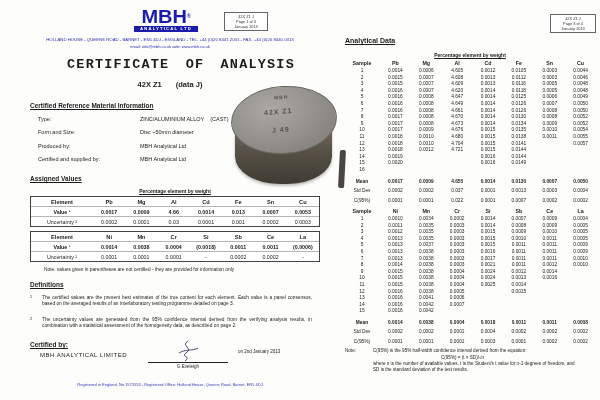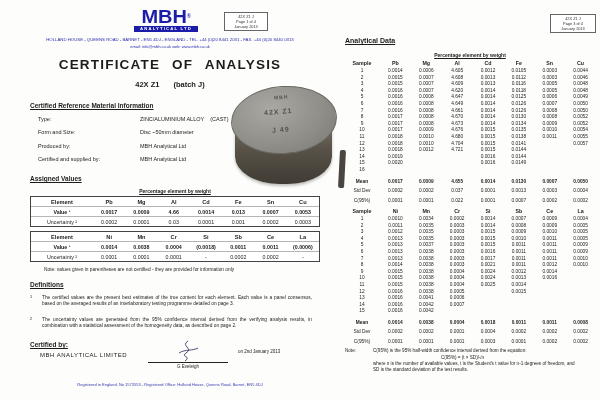--- a/index.html
+++ b/index.html
@@ -14,22 +14,22 @@
             font-family:"Liberation Sans",sans-serif;transform:scaleY(.95);}
   .logo-reg{font-size:5px;vertical-align:top;color:#1c1cab;}
   .logo-bar{margin-top:0;background:#1c1cab;color:#fff;font-size:4.2px;font-weight:700;
             letter-spacing:1.2px;line-height:6px;height:6px;}
   .addr1{position:absolute;left:10px;top:37px;width:320px;text-align:center;font-size:4.3px;color:#2a2ab2;}
   .addr2{position:absolute;left:10px;top:44px;width:320px;text-align:center;font-size:4px;color:#2a2ab2;}
   .stamp{position:absolute;border:1px solid #666;background:#fff;padding:1px 3px;text-align:center;
          font-size:3.9px;line-height:5px;color:#333;}
   .stamp1{left:224px;top:12px;width:36px;}
   .stamp2{left:550px;top:14px;width:38px;}
-  .cert-title{position:absolute;left:0;top:57px;width:340px;text-align:center;
-              font-family:Liberation Sans, sans-serif;font-size:13.5px;font-weight:700;
+  .cert-title{position:absolute;left:11px;top:57px;width:340px;text-align:center;
+              font-family:Liberation Mono, monospace;font-size:13.5px;font-weight:700;
               letter-spacing:1.2px;word-spacing:7px;}
   .subtitle{position:absolute;left:0;top:80px;width:340px;text-align:center;font-size:7.5px;font-weight:700;}
   .subtitle .gap{display:inline-block;width:14px;}
   .sec-head{position:absolute;left:30px;font-size:6.5px;font-weight:700;text-decoration:underline;}
   .crm-row{position:absolute;left:38px;width:260px;font-size:5.5px;display:flex;}
   .crm-label{width:102px;}
   .crm-value{white-space:pre;}
   
   .disc{position:absolute;left:230px;top:86px;width:108px;height:106px;}
   .disc-body{position:absolute;left:5px;top:32px;width:97px;height:66px;
@@ -91,21 +91,21 @@
     <div class="addr2">email: info@mbh.co.uk   web: www.mbh.co.uk</div>
 
     <div class="stamp stamp1">
       <div>42X Z1 J</div>
       <div>Page 1 of 4</div>
       <div>January 2013</div>
     </div>
 
     <div class="cert-title">CERTIFICATE OF ANALYSIS</div>
     <div class="subtitle">
-      <span>42X Z1</span><span class="gap"></span><span>(batch J)</span>
+      <span>42X Z1</span><span class="gap"></span><span>(data J)</span>
     </div>
 
     <div class="sec-head" style="top:102px;">Certified Reference Material Information</div>
 
     <div class="crm-row" style="top:116px;">
       <span class="crm-label">Type:</span>
       <span class="crm-value">ZINC/ALUMINIUM ALLOY    (CAST)</span>
     </div>
     <div class="crm-row" style="top:129px;">
       <span class="crm-label">Form and Size:</span>

